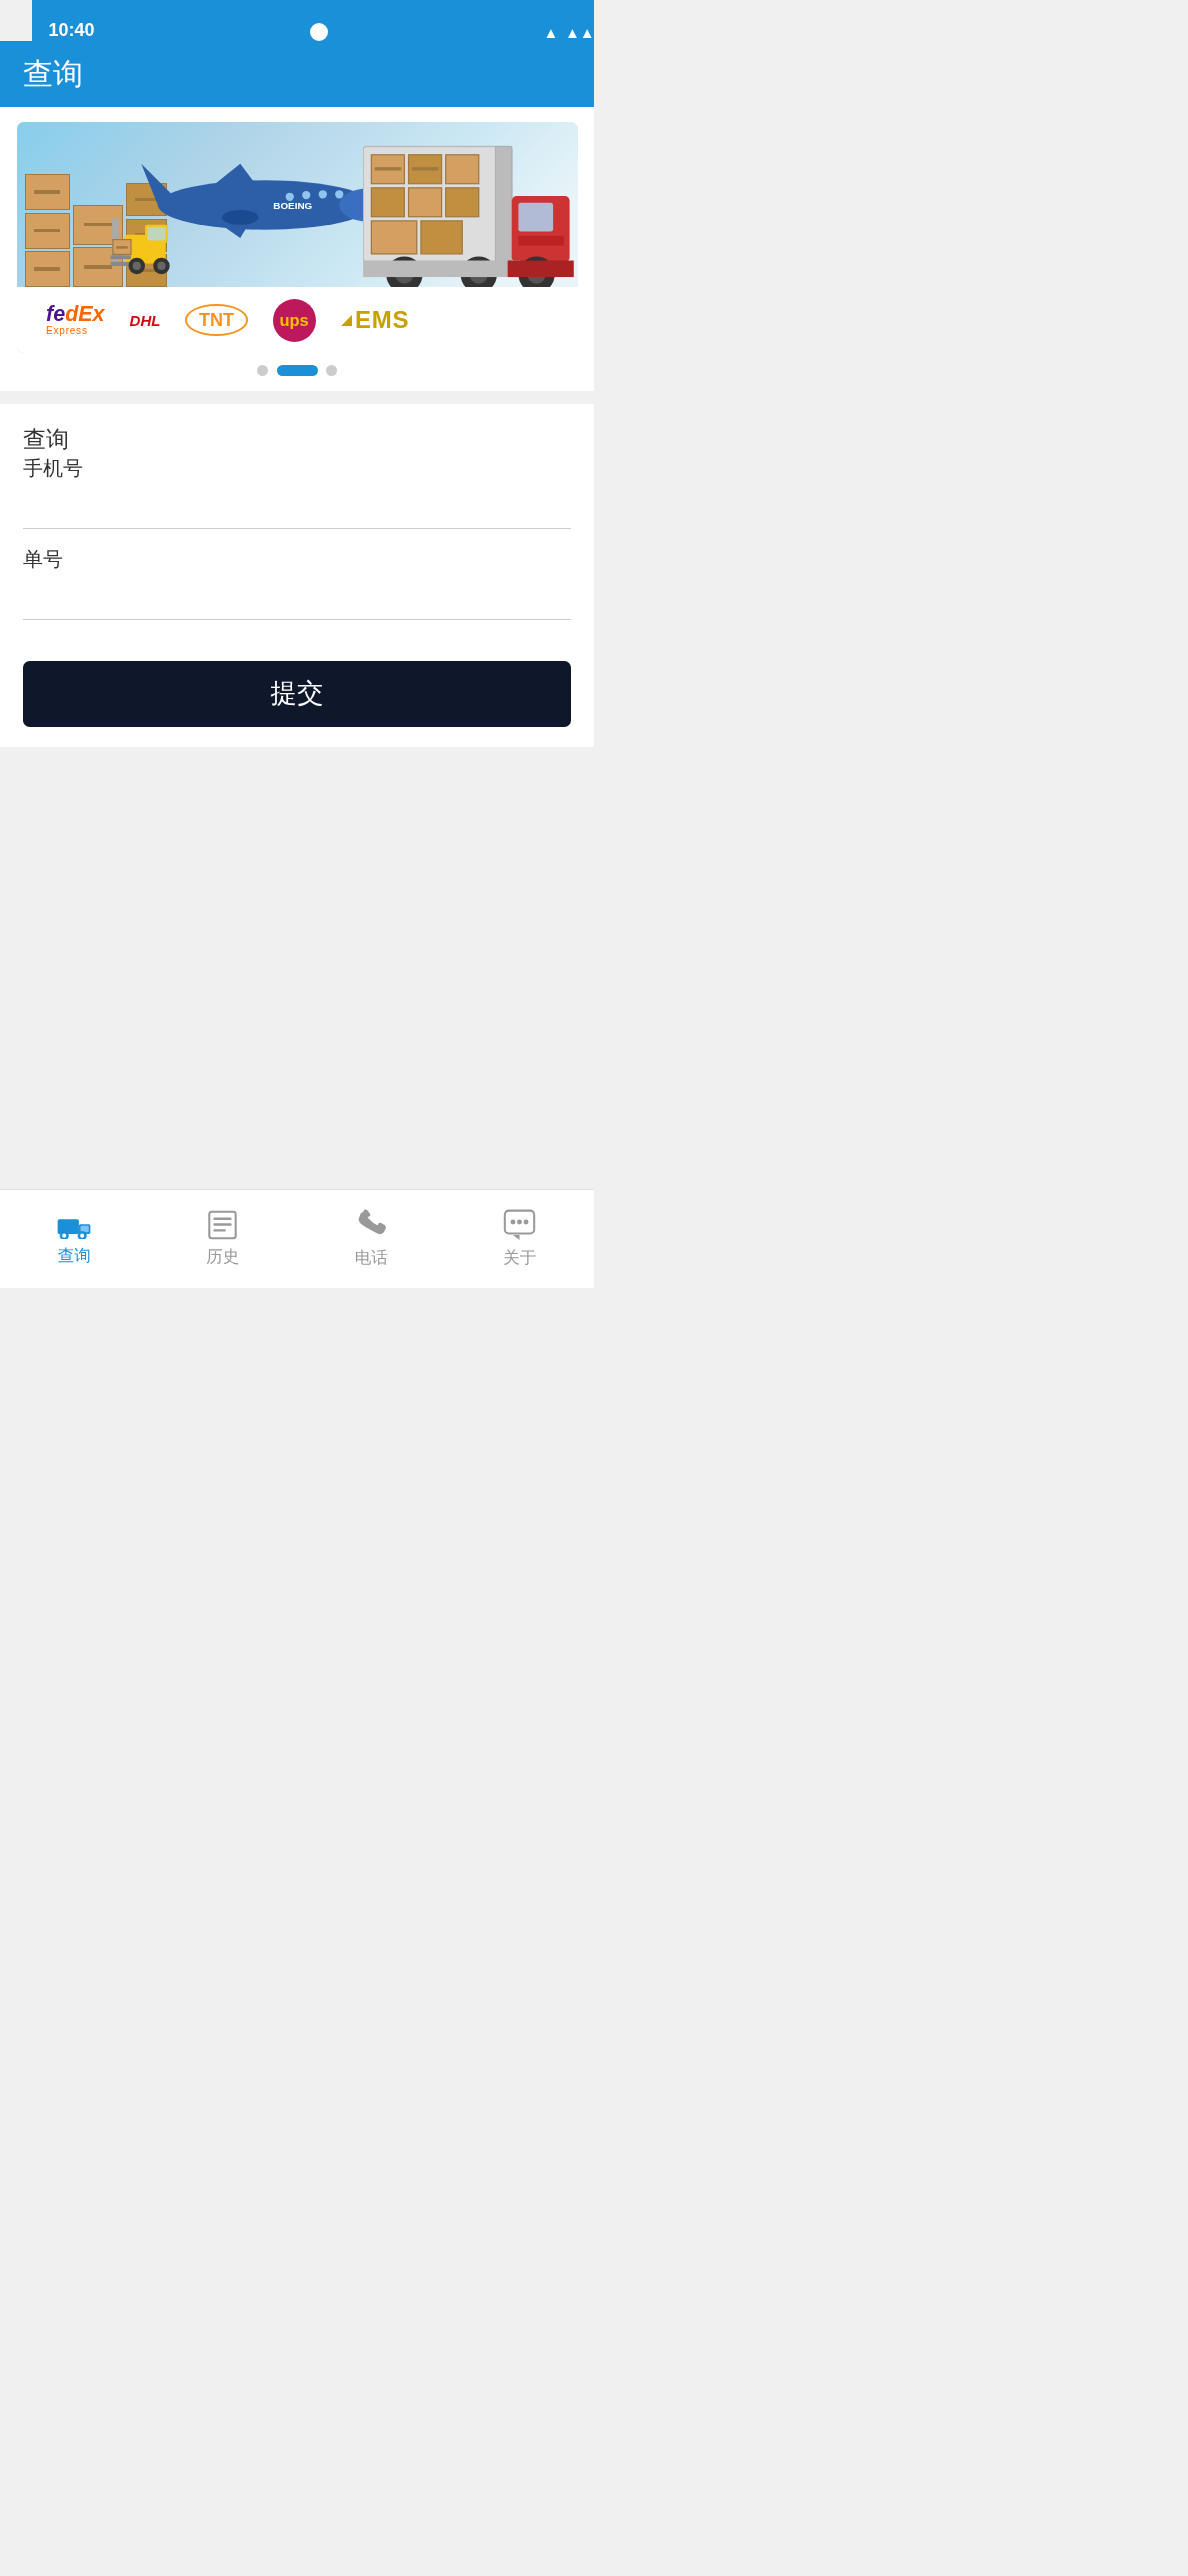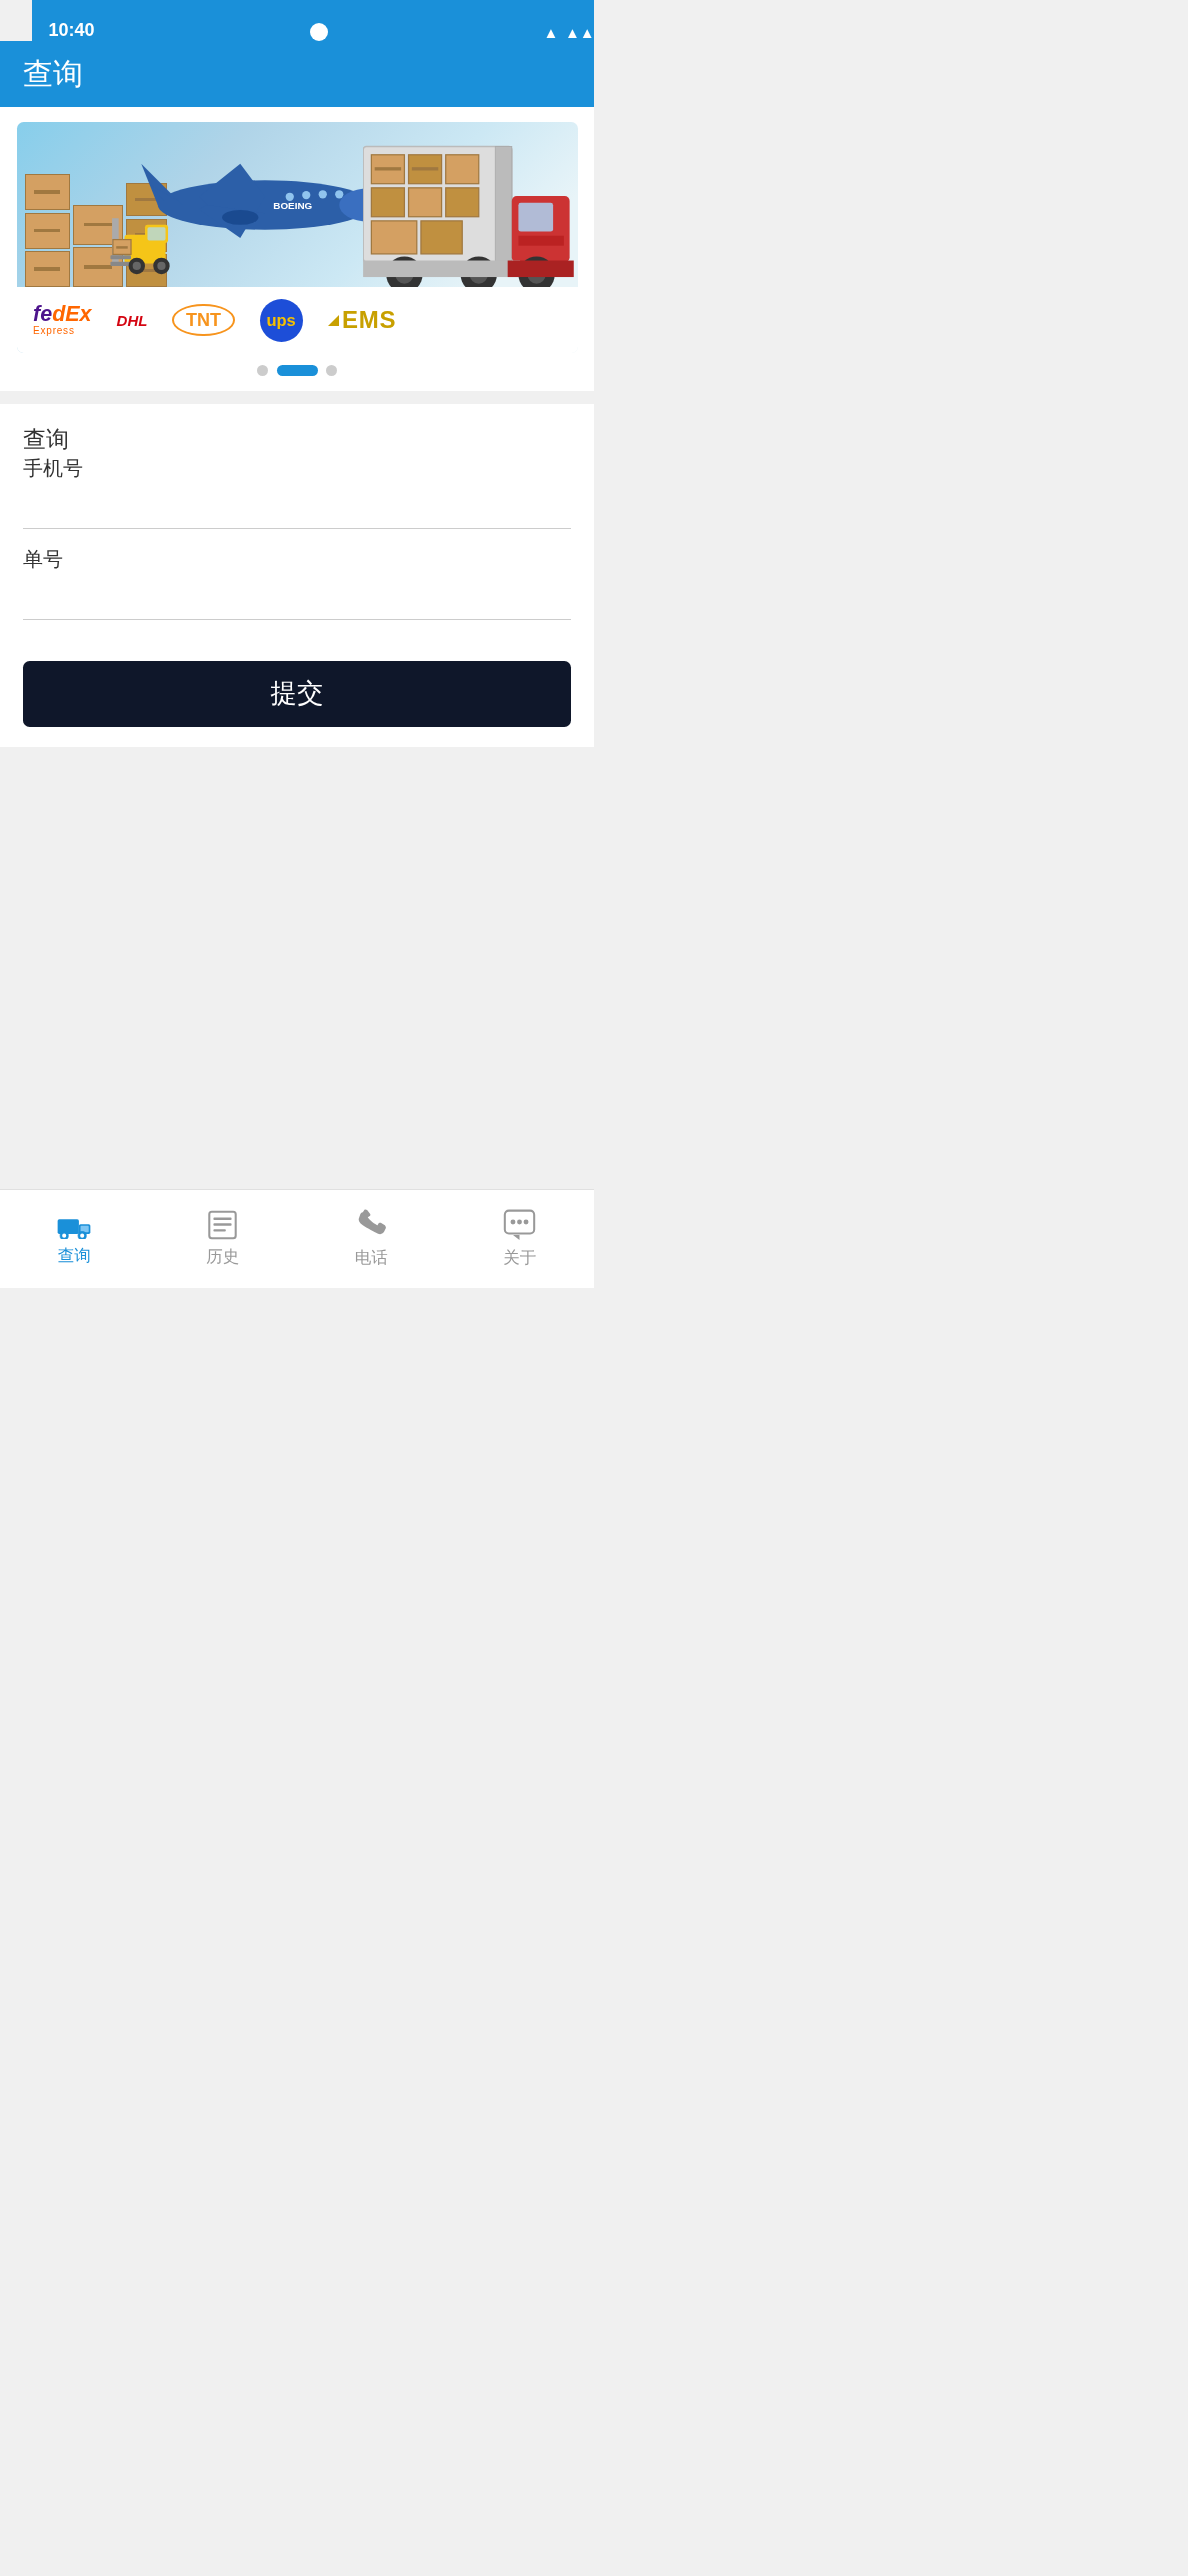--- a/index.html
+++ b/index.html
@@ -386,36 +386,36 @@
         <circle cx="210" cy="175" r="22" fill="#333"></circle>
         <circle cx="210" cy="175" r="11" fill="#555"></circle>
 
         <rect x="0" y="158" width="190" height="20" fill="#bbb"></rect>
         <rect x="175" y="158" width="80" height="20" fill="#aa2222"></rect>
       </svg>
     </div>
 
     <div class="logos-row">
 
-      <div style="display:flex;flex-direction:column;align-items:flex-start;">
+      <div style="display:flex;flex-direction:column;align-items:flex-start;margin-left:13px;">
         <span style="font-size:21.5px;font-weight:900;font-style:italic;line-height:1;">
           <span style="color:#4d148c;">fe</span><span style="color:#ff6600;">dEx</span>
         </span>
         <span style="font-size:10px;color:#ff6600;font-weight:400;letter-spacing:0.8px;">Express</span>
       </div>
 
       <div>
         <span style="color:#d40511;font-size:15px;font-weight:900;font-style:italic;">DHL</span>
       </div>
 
       <div style="border:2.5px solid #f7941d;border-radius:50%;padding:3.3px 11.6px;">
         <span style="color:#f7941d;font-size:18px;font-weight:900;">TNT</span>
       </div>
 
-      <div style="background:#1d4ed8;border-radius:50%;width:43px;height:43px;display:flex;align-items:center;justify-content:center;">
+      <div style="background:#be185d;border-radius:50%;width:43px;height:43px;display:flex;align-items:center;justify-content:center;">
         <span style="color:#f6c000;font-size:16.5px;font-weight:900;">ups</span>
       </div>
 
       <div style="display:flex;align-items:center;gap:1.7px;">
         <span style="display:inline-block;width:0;height:0;border-left:11.6px solid transparent;border-right:0px solid transparent;border-bottom:11.6px solid #c8a000;margin-right:1.7px;"></span>
         <span style="color:#c8a000;font-size:24px;font-weight:900;letter-spacing:0.8px;">EMS</span>
       </div>
     </div>
   </div>
 

